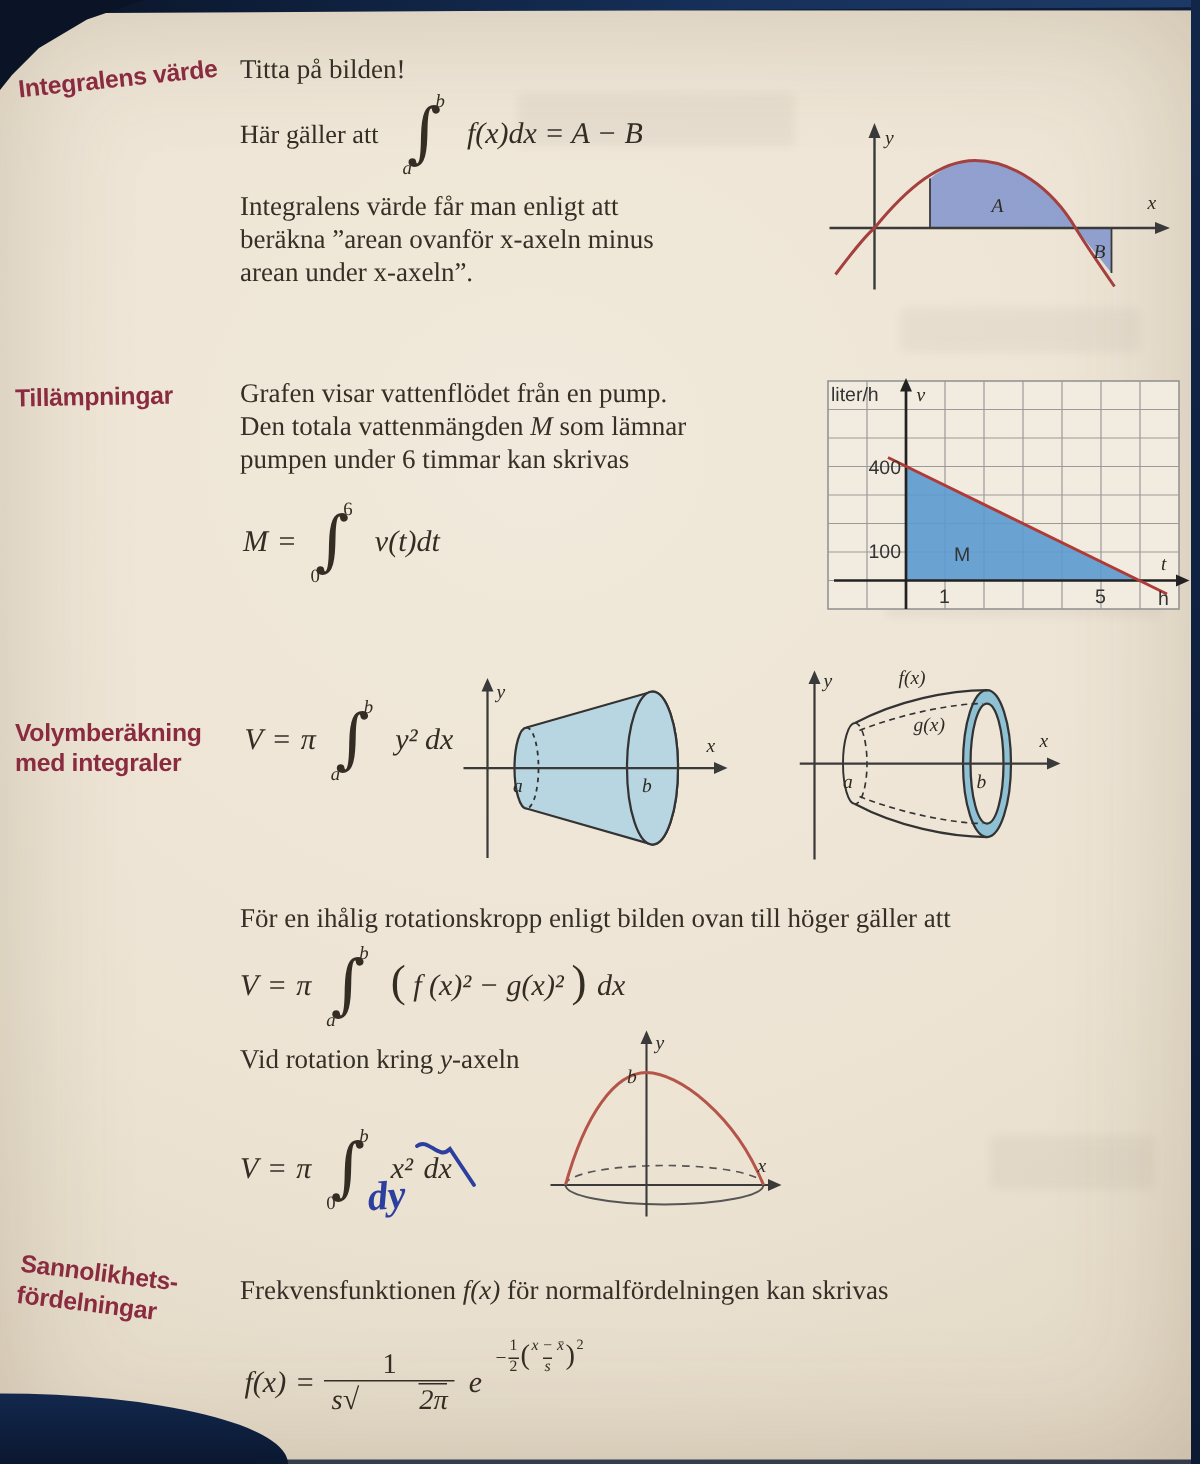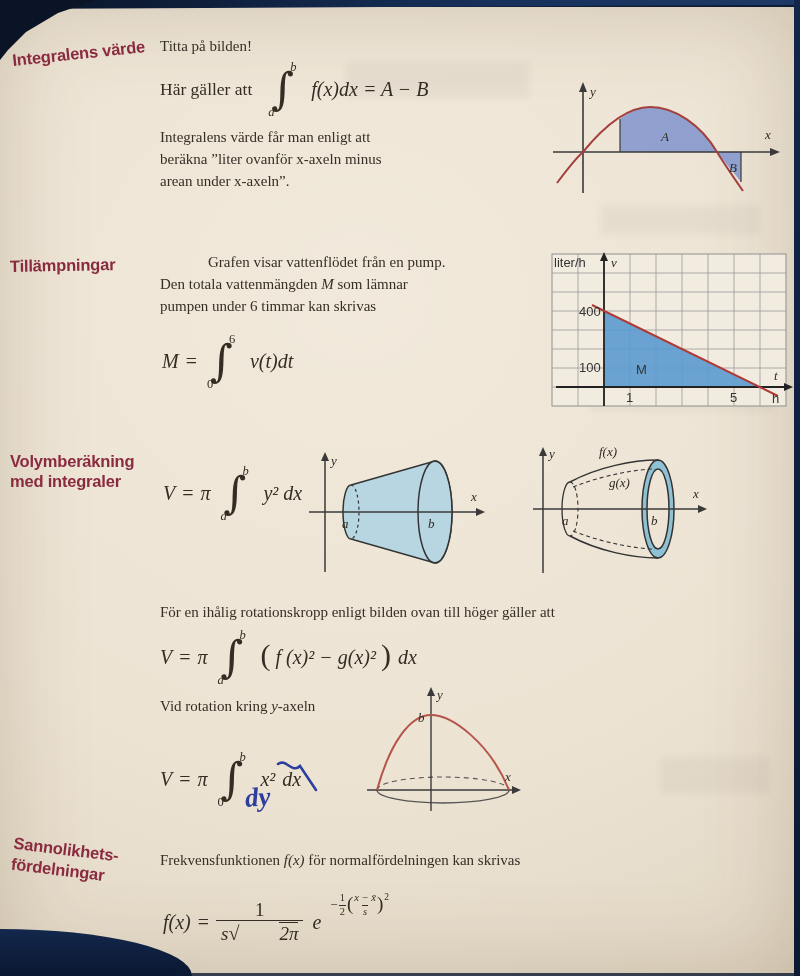--- a/index.html
+++ b/index.html
@@ -29,21 +29,21 @@
     background:linear-gradient(180deg,#13284d,#0a1730);
     border-top-right-radius:192px 47px;}
   .edge-bottom{position:absolute;left:170px;bottom:0;width:630px;height:3px;background:#0d1a33;opacity:.8;}
   .smudge{position:absolute;background:#6a6258;opacity:.06;filter:blur(3px);border-radius:4px;}
 
   
   .mhead{
     position:absolute;font-family:"Liberation Sans",sans-serif;font-weight:700;
     font-size:16.5px;line-height:20px;color:#8a2b40;letter-spacing:-.2px;white-space:nowrap;
   }
-  .body-text{position:absolute;font-size:15px;line-height:22px;color:#362f26;white-space:nowrap;}
+  .body-text{position:absolute;font-size:18px;line-height:22px;color:#362f26;white-space:nowrap;}
   .it{font-style:italic;}
   .formula{position:absolute;display:flex;align-items:center;gap:7px;
     font-size:20px;color:#342d24;font-style:italic;white-space:nowrap;}
   .formula .up0{font-style:normal;}
   .int{position:relative;display:inline-block;margin:0 10px 0 6px;font-style:normal;}
   .int .sign{font-family:"DejaVu Serif","Liberation Serif",serif;font-size:44px;line-height:1;display:block;}
   .int .up{position:absolute;top:-7px;left:100%;margin-left:-4px;font-size:12.5px;font-style:italic;color:#342d24;}
   .int .lo{position:absolute;bottom:-9px;left:-3px;font-size:12.5px;font-style:italic;color:#342d24;}
   .bigp{font-size:30px;font-style:normal;line-height:1;transform:translateY(-2px);}
   .frac{display:inline-flex;flex-direction:column;align-items:center;line-height:1.15;font-size:19px;}
@@ -82,21 +82,21 @@
       <span class="int">
         <span class="sign">∫</span>
         <span class="up">b</span>
         <span class="lo">a</span>
       </span>
       <span>f(x)dx = A − B</span>
     </div>
 
     <div class="body-text" style="left:160px;top:119px;">
       <span style="display:block;">Integralens värde får man enligt att</span>
-      <span style="display:block;">beräkna ”liter ovanför x-axeln minus</span>
+      <span style="display:block;">beräkna ”arean ovanför x-axeln minus</span>
       <span style="display:block;">arean under x-axeln”.</span>
     </div>
 
     <svg style="position:absolute;left:545px;top:72px;" width="245" height="124" viewBox="0 0 245 124">
       <path d="M75,73 L75,40 C85,32 95,28 105,28 C130,28 156,46 172,73 Z" fill="#8b9cce" opacity="0.95"></path>
       <path d="M172,73 L196,73 L196,103 C188,93 179,82 172,73 Z" fill="#8b9cce" opacity="0.95"></path>
       <line x1="75" y1="73" x2="75" y2="40" stroke="#3a3a3a" stroke-width="1.2"></line>
       <line x1="196" y1="73" x2="196" y2="103" stroke="#3a3a3a" stroke-width="1.2"></line>
       <line x1="38" y1="114" x2="38" y2="10" stroke="#3a3a3a" stroke-width="1.6"></line>
       <polygon points="34,13 38,3 42,13" fill="#3a3a3a"></polygon>
@@ -105,21 +105,21 @@
       <path d="M12,104 C24,88 31,79 38,73 C60,46 82,28 105,28 C130,28 156,46 172,73 C180,86 189,99 198,112" fill="none" stroke="#a4403e" stroke-width="2"></path>
       <text class="lab-it" x="45" y="17">y</text>
       <text class="lab-it" x="220" y="60">x</text>
       <text class="lab-it" x="116" y="62" font-size="12">A</text>
       <text class="lab-it" x="184" y="93" font-size="10">B</text>
     </svg>
 
     <div class="mhead" style="left:10px;top:248px;transform:rotate(-1deg);">Tillämpningar</div>
 
     <div class="body-text" style="left:160px;top:244px;">
-      <span style="display:block;margin-left:48px;">Grafen visar vattenflödet från en pump.</span>
+      <span style="display:block;">Grafen visar vattenflödet från en pump.</span>
       <span style="display:block;"><span>Den totala vattenmängden </span><span class="it">M</span><span> som lämnar</span></span>
       <span style="display:block;">pumpen under 6 timmar kan skrivas</span>
     </div>
 
     <div class="formula" style="left:162px;top:330px;height:48px;">
       <span>M</span>
       <span class="up0">=</span>
       <span class="int">
         <span class="sign">∫</span>
         <span class="up" style="font-style:normal;">6</span>
@@ -157,21 +157,21 @@
       <text class="lab-it" x="63" y="17">v</text>
       <text class="lab-sans" x="31" y="66">400</text>
       <text class="lab-sans" x="31" y="122">100</text>
       <text class="lab-sans" x="78" y="152">1</text>
       <text class="lab-sans" x="182" y="152">5</text>
       <text class="lab-it" x="226" y="130">t</text>
       <text class="lab-sans" x="224" y="153">h</text>
       <text class="lab-sans" x="88" y="124">M</text>
     </svg>
 
-    <div class="mhead" style="left:10px;top:444px;">
+    <div class="mhead" style="left:10px;top:472px;">
       <span style="display:block;">Volymberäkning</span>
       <span style="display:block;">med integraler</span>
     </div>
 
     <div class="formula" style="left:163px;top:462px;height:48px;">
       <span>V</span>
       <span class="up0">=</span>
       <span>π</span>
       <span class="int">
         <span class="sign">∫</span>

